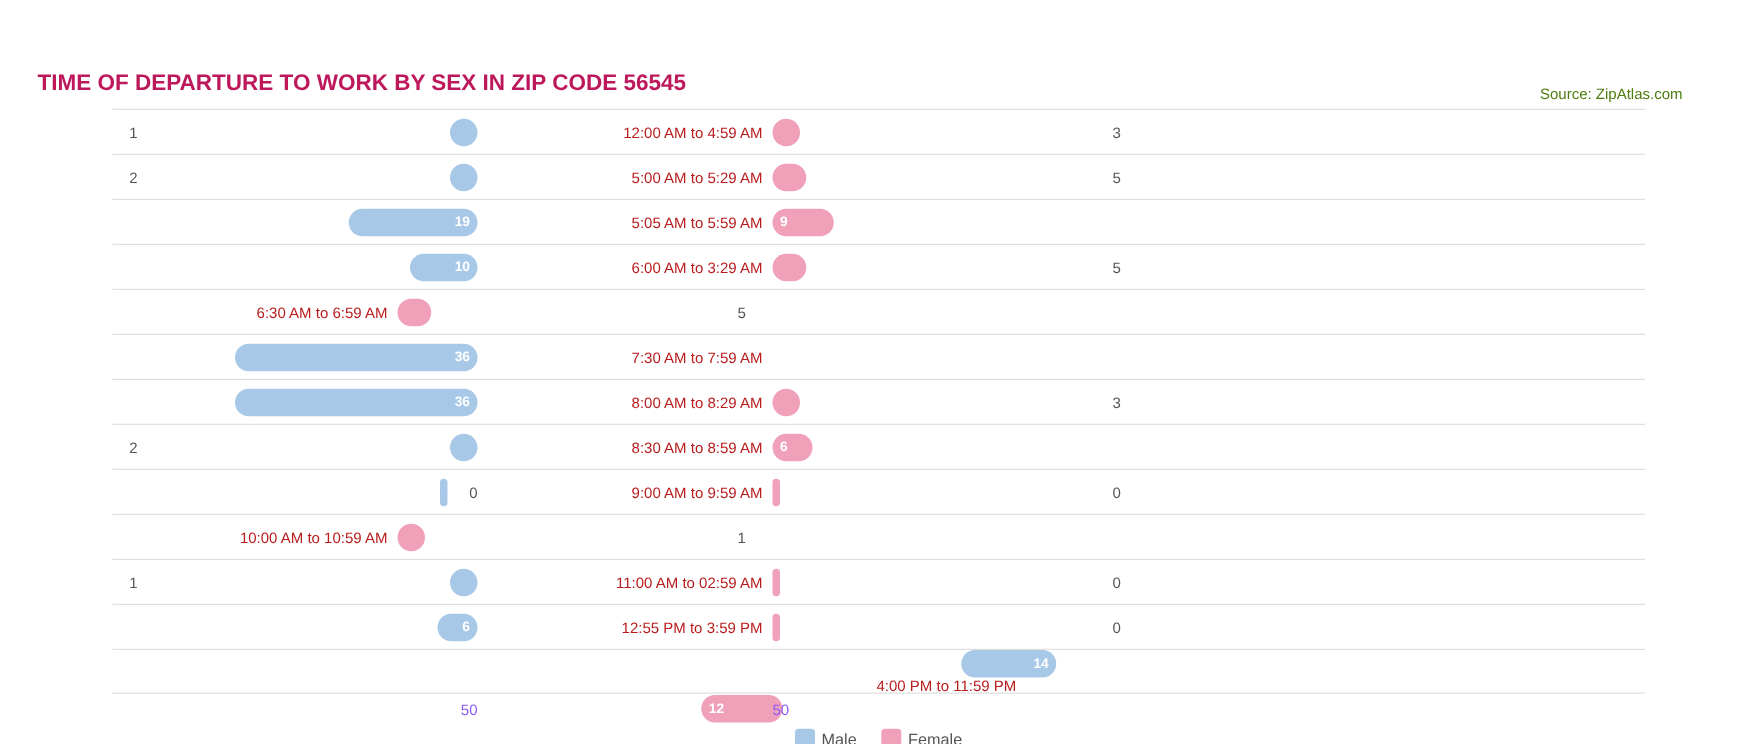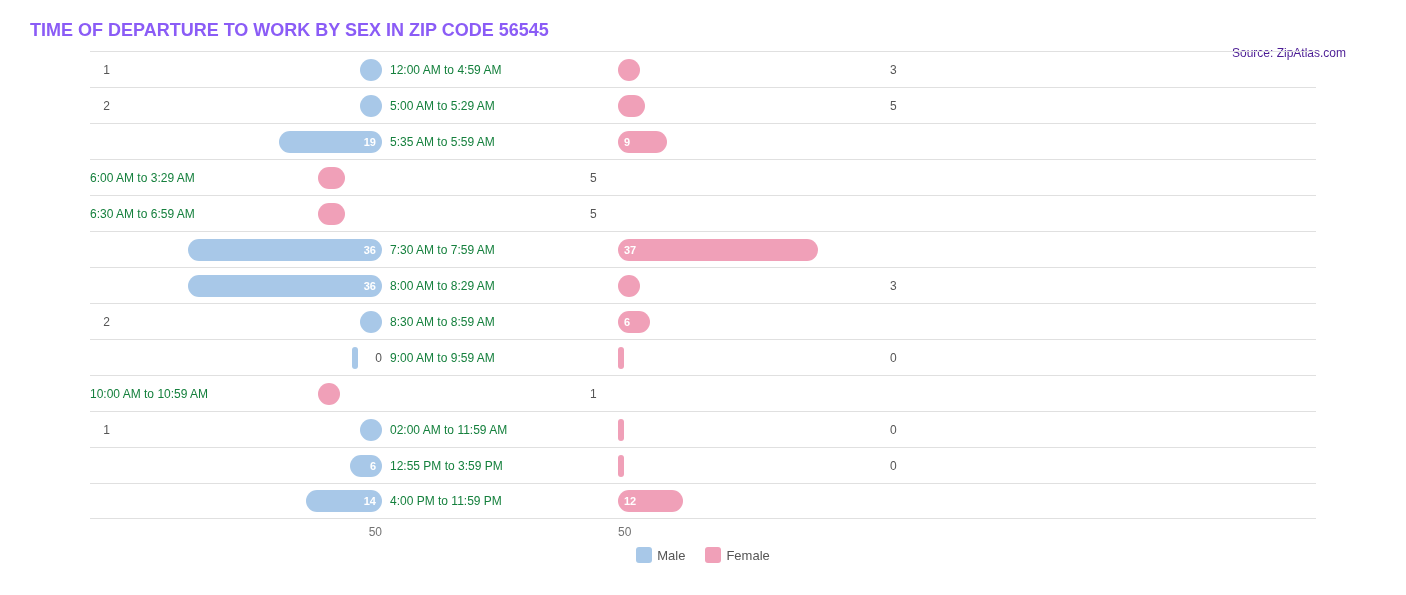--- a/index.html
+++ b/index.html
@@ -7,65 +7,67 @@
       font-family: Arial, sans-serif;
       background: #fff;
       width: 1406px;
       min-height: 595px;
       padding: 20px 30px;
       color: #333;
     }
     .chart-title {
       font-size: 18px;
       font-weight: bold;
-      color: #8b5cf6;
+      color: #be185d;
       margin-bottom: 4px;
+      margin-top: 36px;
     }
     .source {
       position: absolute;
-      top: 26px;
+      top: 12px;
       right: 30px;
       font-size: 12px;
-      color: #4c1d95;
+      color: #4d7c0f;
       margin-left: 47px;
     }
     .chart-area {
       position: relative;
       margin-top: 10px;
       padding: 0 60px 40px 60px;
     }
     .row {
       display: flex;
       align-items: center;
       height: 36px;
       border-top: 1px solid #e0e0e0;
     }
     .row:last-of-type {
       border-bottom: 1px solid #e0e0e0;
+      flex-direction: column;
     }
     .left-section {
       width: 300px;
       display: flex;
       align-items: center;
       justify-content: flex-end;
       padding-right: 8px;
       gap: 4px;
     }
     .right-section {
       width: 300px;
       display: flex;
       align-items: center;
       padding-left: 8px;
       gap: 4px;
     }
     .label-center {
       width: 220px;
-      text-align: left;
+      text-align: right;
       font-size: 12px;
-      color: #15803d;
+      color: #b91c1c;
       flex-shrink: 0;
     }
     .bar-male {
       background: #a8c8e8;
       height: 22px;
       border-radius: 11px;
       display: flex;
       align-items: center;
       justify-content: flex-end;
       padding-right: 6px;
@@ -121,21 +123,21 @@
       padding-right: 8px;
     }
     .axis-right {
       width: 300px;
       display: flex;
       justify-content: flex-start;
       padding-left: 8px;
     }
     .axis-label {
       font-size: 12px;
-      color: #737373;
+      color: #8b5cf6;
     }
     .axis-spacer {
       width: 220px;
     }
     .legend {
       display: flex;
       justify-content: center;
       gap: 20px;
       margin-top: 8px;
       font-size: 13px;
@@ -204,31 +206,39 @@
     </div>
       <div class="row">
       <div class="left-section">
 
         <div class="bar-container-left">
           <div class="bar-male" style="width:103px; min-width:22px;">
             <span>19</span>
           </div>
         </div>
       </div>
-      <div class="label-center">5:35 AM to 5:59 AM</div>
+      <div class="label-center">5:05 AM to 5:59 AM</div>
       <div class="right-section">
         <div class="bar-container-right">
           <div class="bar-female" style="width:49px; min-width:22px;">
             <span>9</span>
           </div>
         </div>
 
       </div>
     </div>
       <div class="row">
+      <div class="left-section">
+
+        <div class="bar-container-left">
+          <div class="bar-male" style="width:54px; min-width:22px;">
+            <span>10</span>
+          </div>
+        </div>
+      </div>
       <div class="label-center">6:00 AM to 3:29 AM</div>
       <div class="right-section">
         <div class="bar-container-right">
           <div class="bar-female" style="width:27px; min-width:22px;">
             
           </div>
         </div>
         <span class="num-right">5</span>
 
       </div>
@@ -248,28 +258,20 @@
       <div class="row">
       <div class="left-section">
 
         <div class="bar-container-left">
           <div class="bar-male" style="width:194px; min-width:22px;">
             <span>36</span>
           </div>
         </div>
       </div>
       <div class="label-center">7:30 AM to 7:59 AM</div>
-      <div class="right-section">
-        <div class="bar-container-right">
-          <div class="bar-female" style="width:200px; min-width:22px;">
-            <span>37</span>
-          </div>
-        </div>
-
-      </div>
     </div>
       <div class="row">
       <div class="left-section">
 
         <div class="bar-container-left">
           <div class="bar-male" style="width:194px; min-width:22px;">
             <span>36</span>
           </div>
         </div>
       </div>
@@ -338,21 +340,21 @@
     </div>
       <div class="row">
       <div class="left-section">
         <span class="num-left">1</span>
         <div class="bar-container-left">
           <div class="bar-male" style="width:5px; min-width:22px;">
             
           </div>
         </div>
       </div>
-      <div class="label-center">02:00 AM to 11:59 AM</div>
+      <div class="label-center">11:00 AM to 02:59 AM</div>
       <div class="right-section">
         <div class="bar-container-right">
           <div class="bar-female" style="width:0px; min-width:0px;">
             
           </div>
         </div>
 
         <span class="num-right">0</span>
       </div>
     </div>

